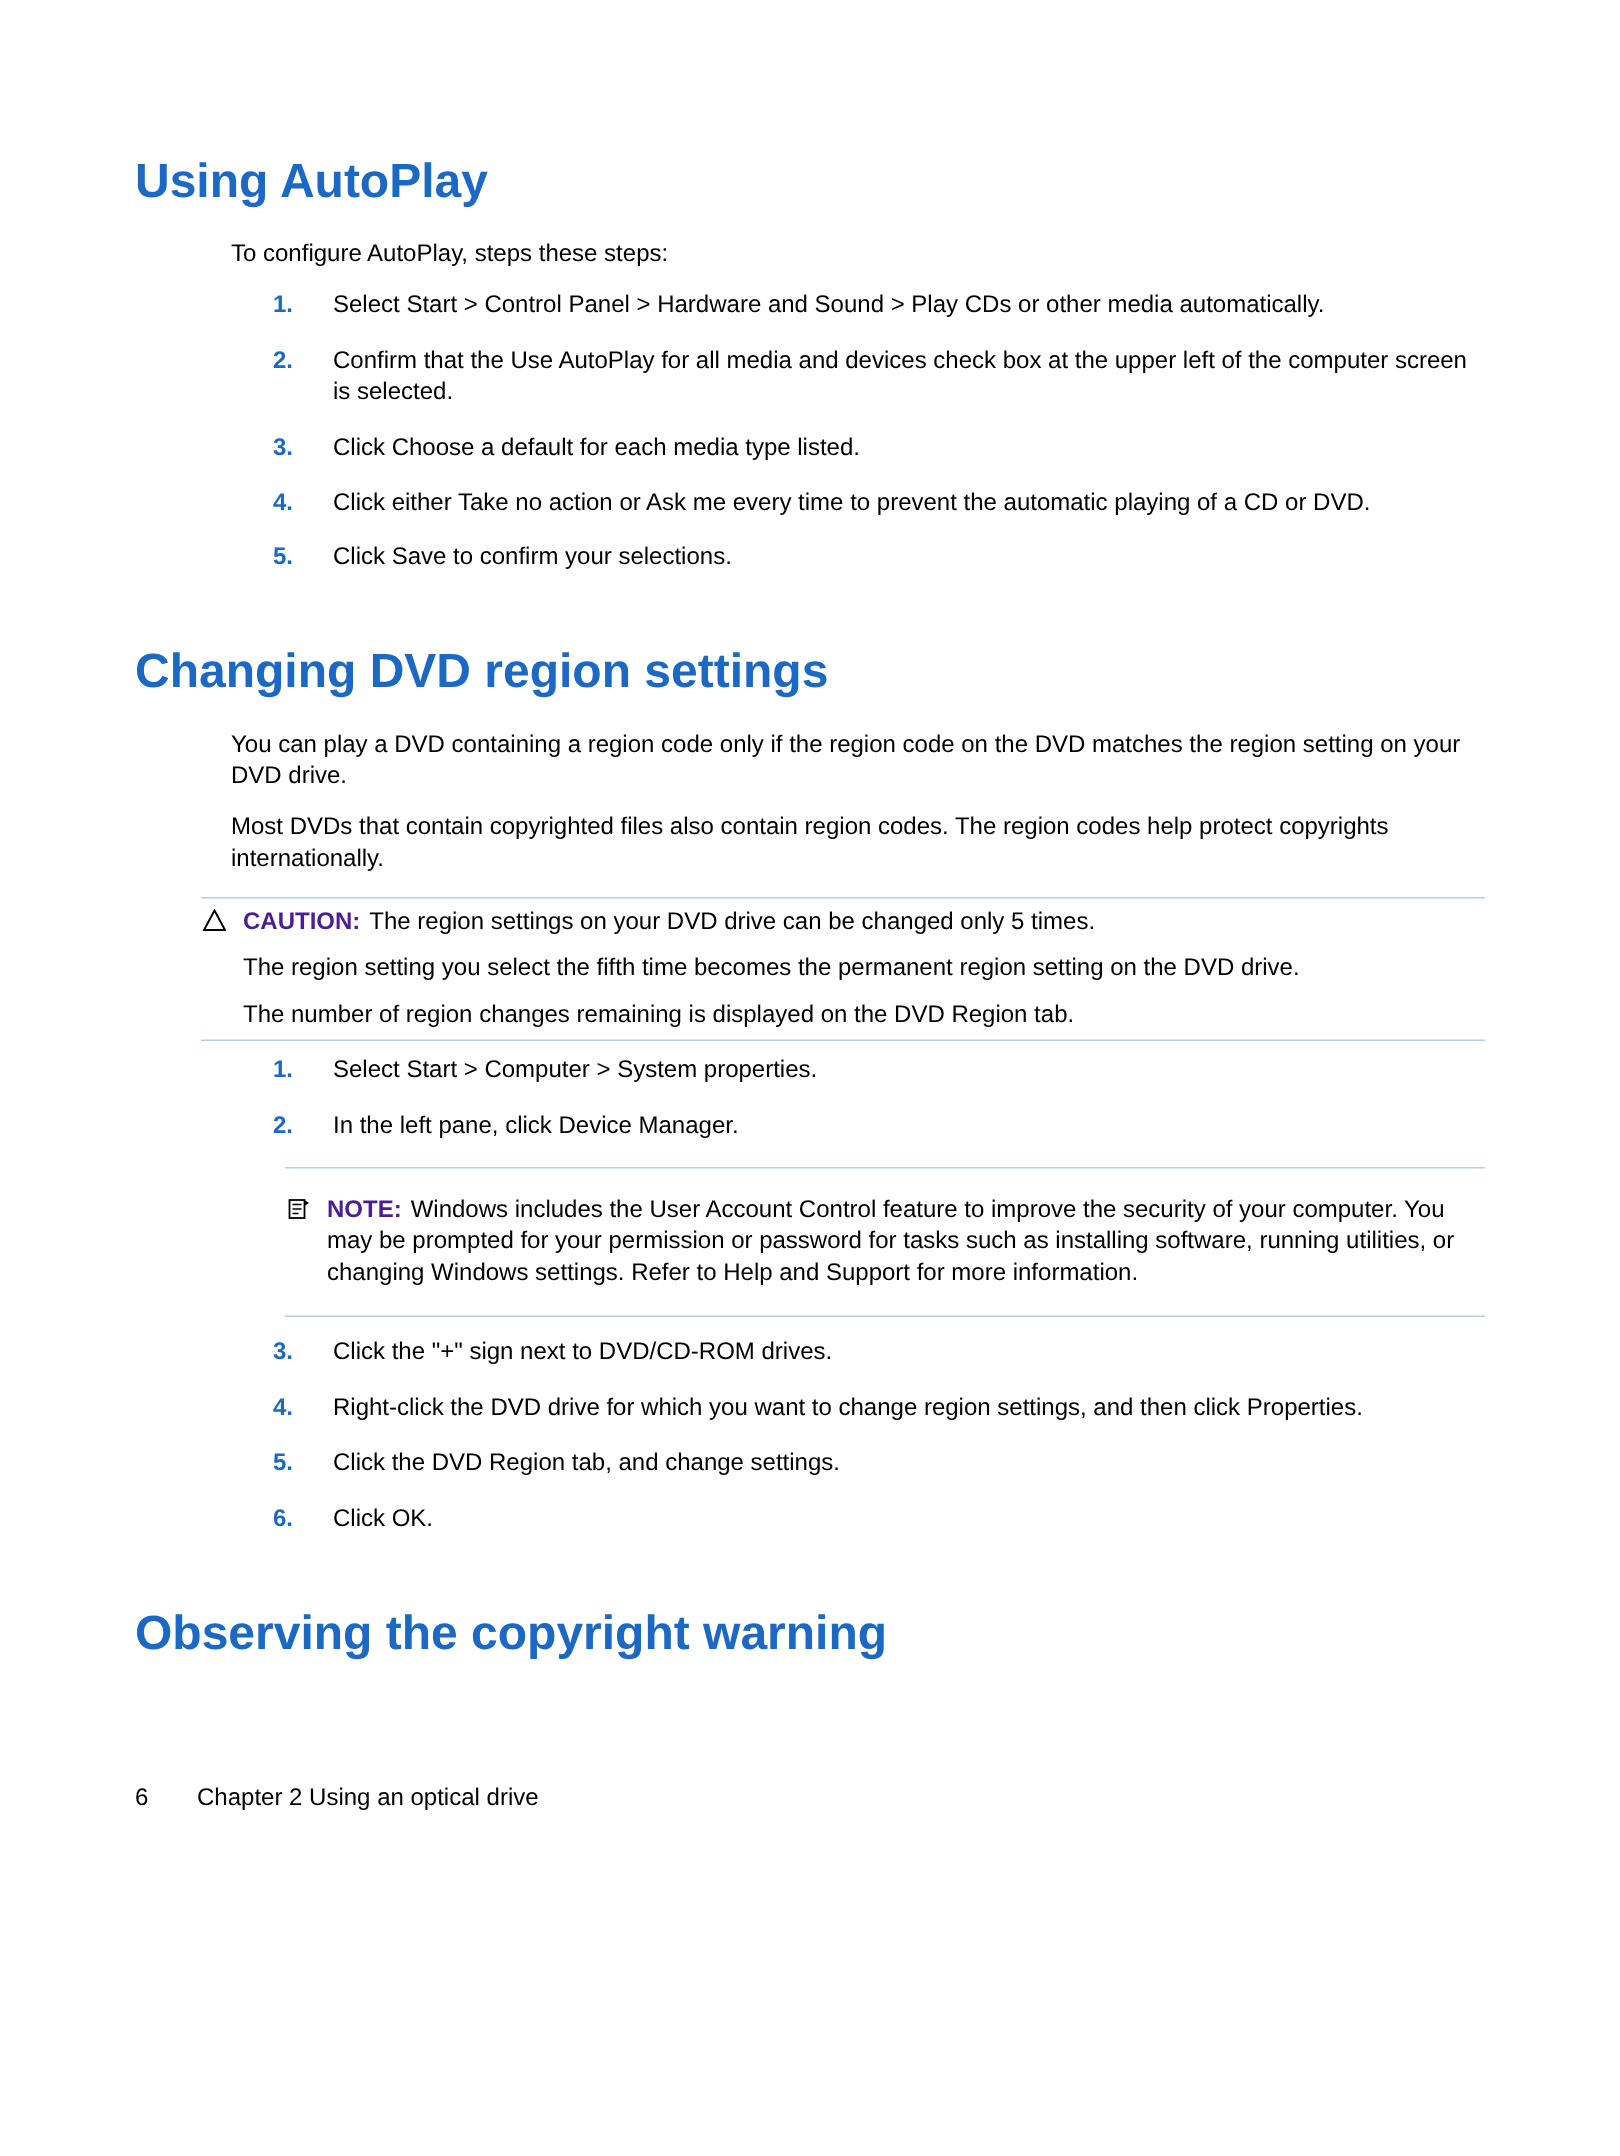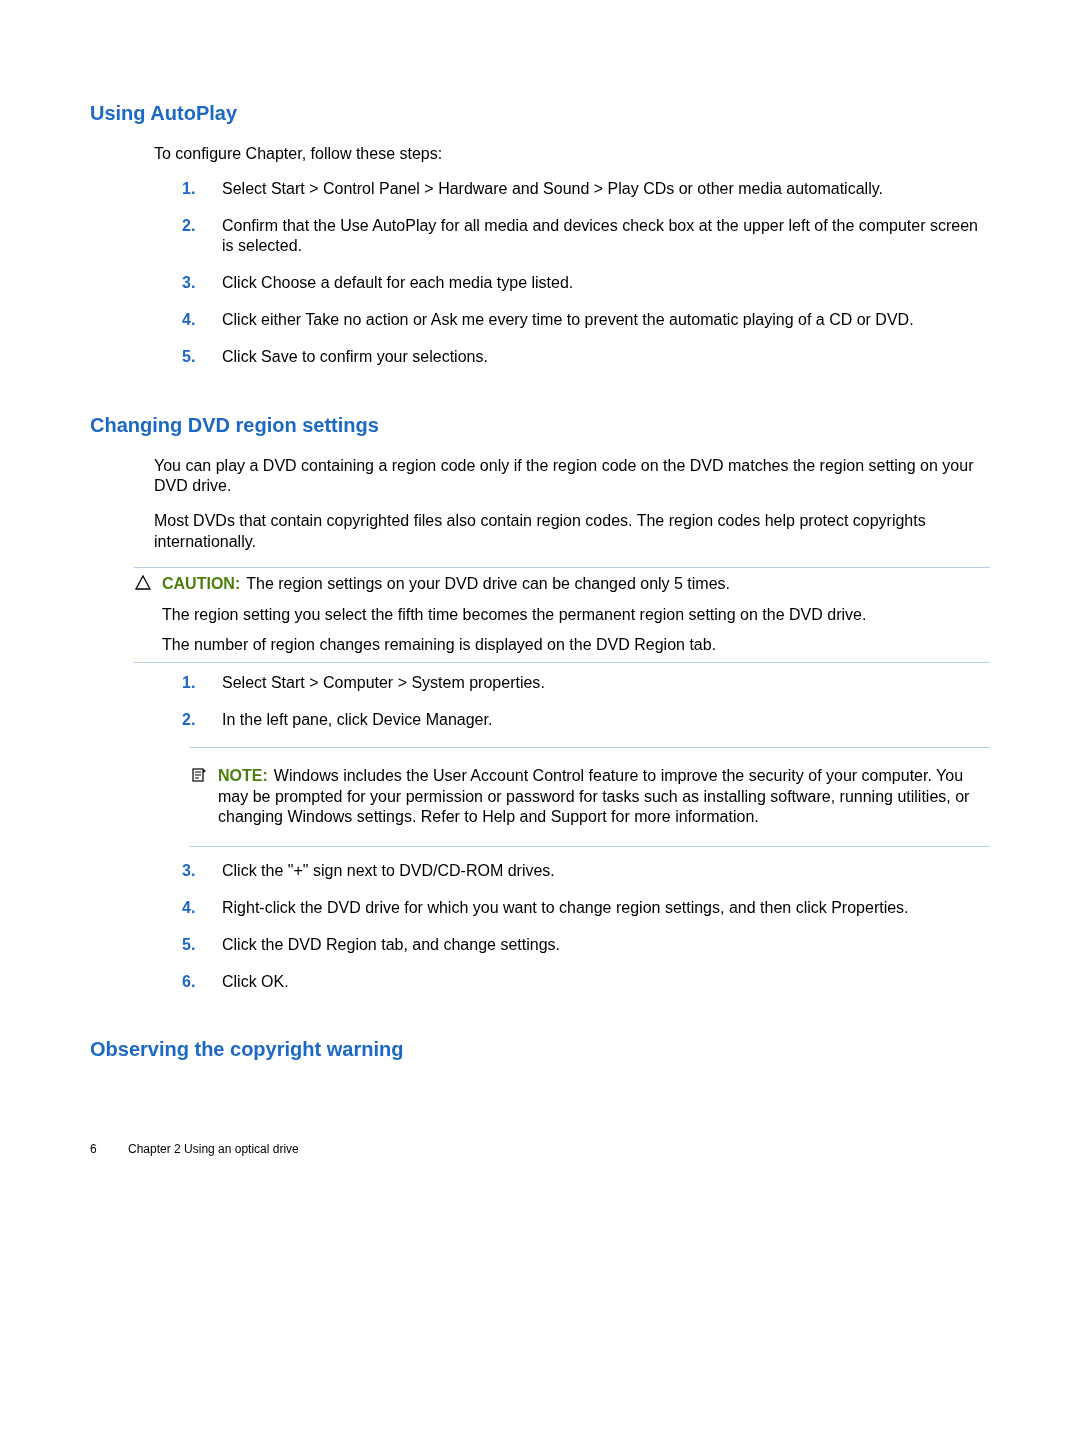--- a/index.html
+++ b/index.html
@@ -10,21 +10,21 @@
       background: #fff;
       margin: 0;
       padding: 0;
       width: 1080px;
     }
     .page {
       padding: 100px 90px 60px 90px;
     }
     h2.section-heading {
       font-family: Arial, Helvetica, sans-serif;
-      font-size: 20px;
+      font-size: 32px;
       font-weight: bold;
       color: #1c68c5;
       margin: 0 0 18px 0;
     }
     .section-spacer {
       height: 28px;
     }
     .body-indent {
       margin-left: 64px;
     }
@@ -62,21 +62,21 @@
     .callout-icon {
       flex: 0 0 auto;
       width: 18px;
       display: flex;
       align-items: flex-start;
       justify-content: center;
       padding-top: 1px;
     }
     .callout-label {
       font-weight: bold;
-      color: #4d7c0f;
+      color: #4c1d95;
       margin-right: 6px;
     }
     .callout-text {
       flex: 1 1 auto;
     }
     .callout-para {
       margin: 0 0 10px 0;
     }
     .callout-para:last-child {
       margin-bottom: 0;
@@ -85,36 +85,36 @@
       margin-left: 36px;
       margin-bottom: 14px;
       border-top: 1px solid #b9cce3;
       border-bottom: 1px solid #b9cce3;
       padding: 18px 0;
     }
     .footer {
       position: relative;
       margin-top: 40px;
       padding-top: 40px;
-      font-size: 12px;
+      font-size: 16px;
     }
     .footer .page-num {
       display: inline-block;
       margin-right: 28px;
     }
     b { font-weight: normal; }
   </style>
 </head>
 <body>
 
 <div class="page">
 
   <h2 class="section-heading">Using AutoPlay</h2>
   <div class="body-indent">
-    <p class="para">To configure Chapter, follow these steps:</p>
+    <p class="para">To configure AutoPlay, steps these steps:</p>
     <ol class="numbered">
       <li>
         <span class="num">1.</span>
         <span><span>Select </span><b>Start &gt; Control Panel &gt; Hardware and Sound &gt; Play CDs or other media automatically</b><span>.</span></span>
       </li>
       <li>
         <span class="num">2.</span>
         <span><span>Confirm that the </span><b>Use AutoPlay for all media and devices</b><span> check box at the upper left of the computer screen is selected.</span></span>
       </li>
       <li>

